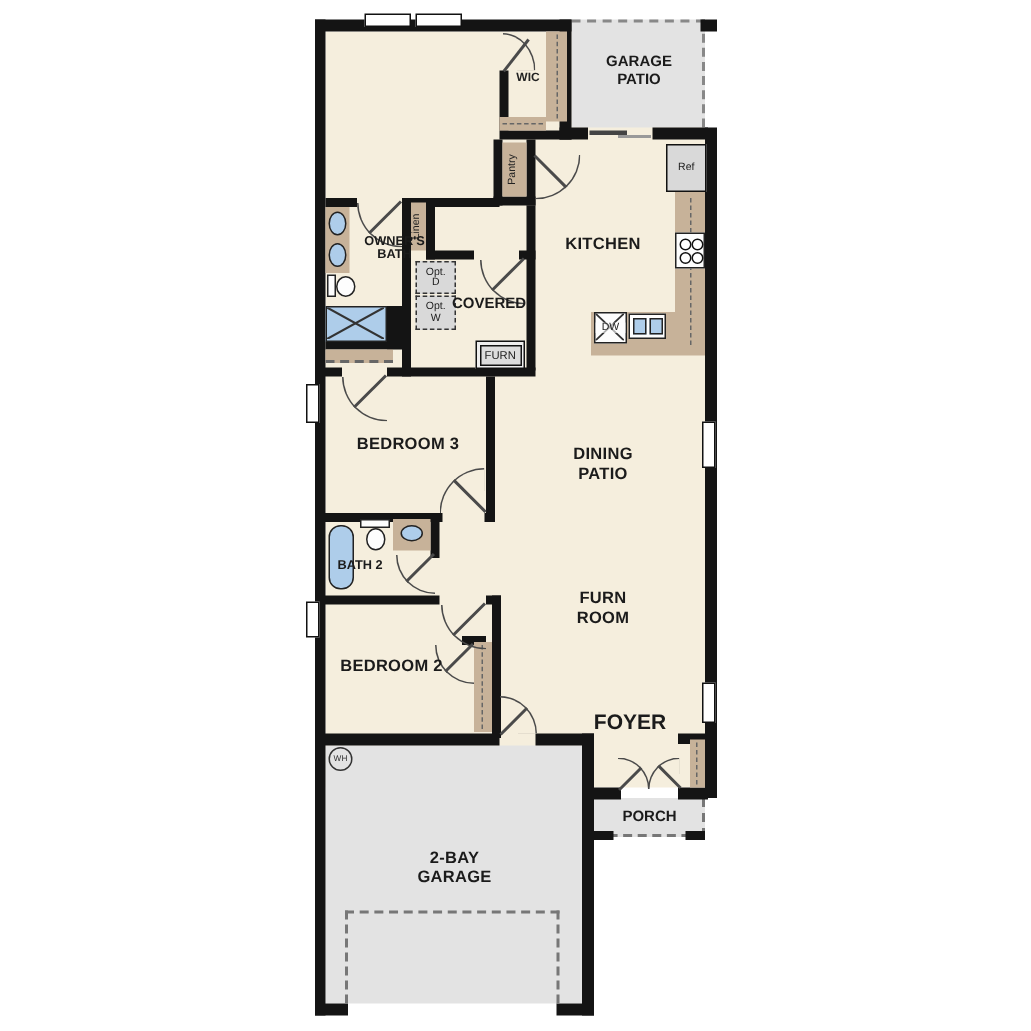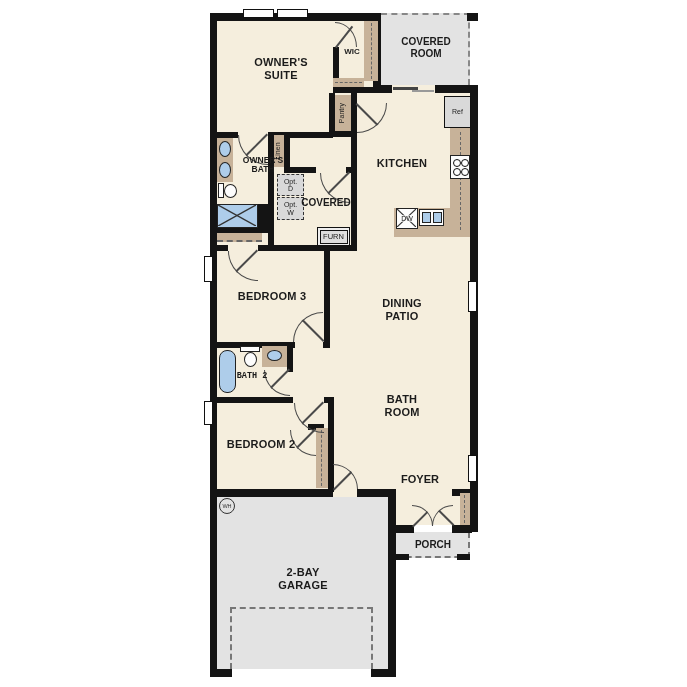--- a/index.html
+++ b/index.html
@@ -192,31 +192,30 @@
       <span class="lbl-tiny" style="font-size:7.5px;">FURN</span>
     </div>
   </div>
 
   <div class="abs" style="left:219px;top:498px;width:16px;height:16px;border:1.3px solid #333;border-radius:50%;box-sizing:border-box;display:flex;align-items:center;justify-content:center;">
     <span style="font-size:5.5px;color:#333;">WH</span>
   </div>
 
   <div class="abs" style="left:230px;top:607px;width:143px;height:62px;border:2px dashed #777;border-bottom:none;box-sizing:border-box;"></div>
 
-  <div class="abs lbl" style="left:236px;top:56px;width:90px;">OWNER'S SUITE</div>
   <div class="abs lbl-sm" style="left:337px;top:48px;width:30px;font-size:8px;font-weight:700;color:#222;">WIC</div>
-  <div class="abs lbl-md" style="left:391px;top:36px;width:70px;">COVERED ROOM</div>
+  <div class="abs lbl-md" style="left:391px;top:36px;width:70px;">GARAGE PATIO</div>
   <div class="abs lbl" style="left:362px;top:157px;width:80px;">KITCHEN</div>
   <div class="abs lbl-sm" style="left:233px;top:156px;width:60px;">OWNER'S BATH</div>
   <div class="abs lbl-md" style="left:296px;top:197px;width:60px;">COVERED</div>
   <div class="abs lbl" style="left:227px;top:290px;width:90px;">BEDROOM 3</div>
   <div class="abs lbl" style="left:372px;top:297px;width:60px;">DINING PATIO</div>
-  <div class="abs lbl-sm" style="left:232px;top:372px;width:40px;font-family:Liberation Mono, monospace;">BATH 2</div>
-  <div class="abs lbl" style="left:372px;top:393px;width:60px;">BATH ROOM</div>
+  <div class="abs lbl-sm" style="left:220px;top:372px;width:40px;">BATH 2</div>
+  <div class="abs lbl" style="left:372px;top:393px;width:60px;">FURN ROOM</div>
   <div class="abs lbl" style="left:216px;top:438px;width:90px;">BEDROOM 2</div>
-  <div class="abs lbl-md" style="left:390px;top:473px;width:60px;font-size:11px;">FOYER</div>
+  <div class="abs lbl-md" style="left:390px;top:473px;width:60px;font-size:14px;">FOYER</div>
   <div class="abs lbl-md" style="left:403px;top:539px;width:60px;">PORCH</div>
   <div class="abs lbl" style="left:268px;top:566px;width:70px;text-align:center;">2-BAY GARAGE</div>
 
   <div class="abs vlabel" style="left:323px;top:108px;width:40px;height:10px;">Pantry</div>
   <div class="abs vlabel" style="left:261px;top:146px;width:36px;height:10px;">Linen</div>
 
 </div>
 
 </body></html>

